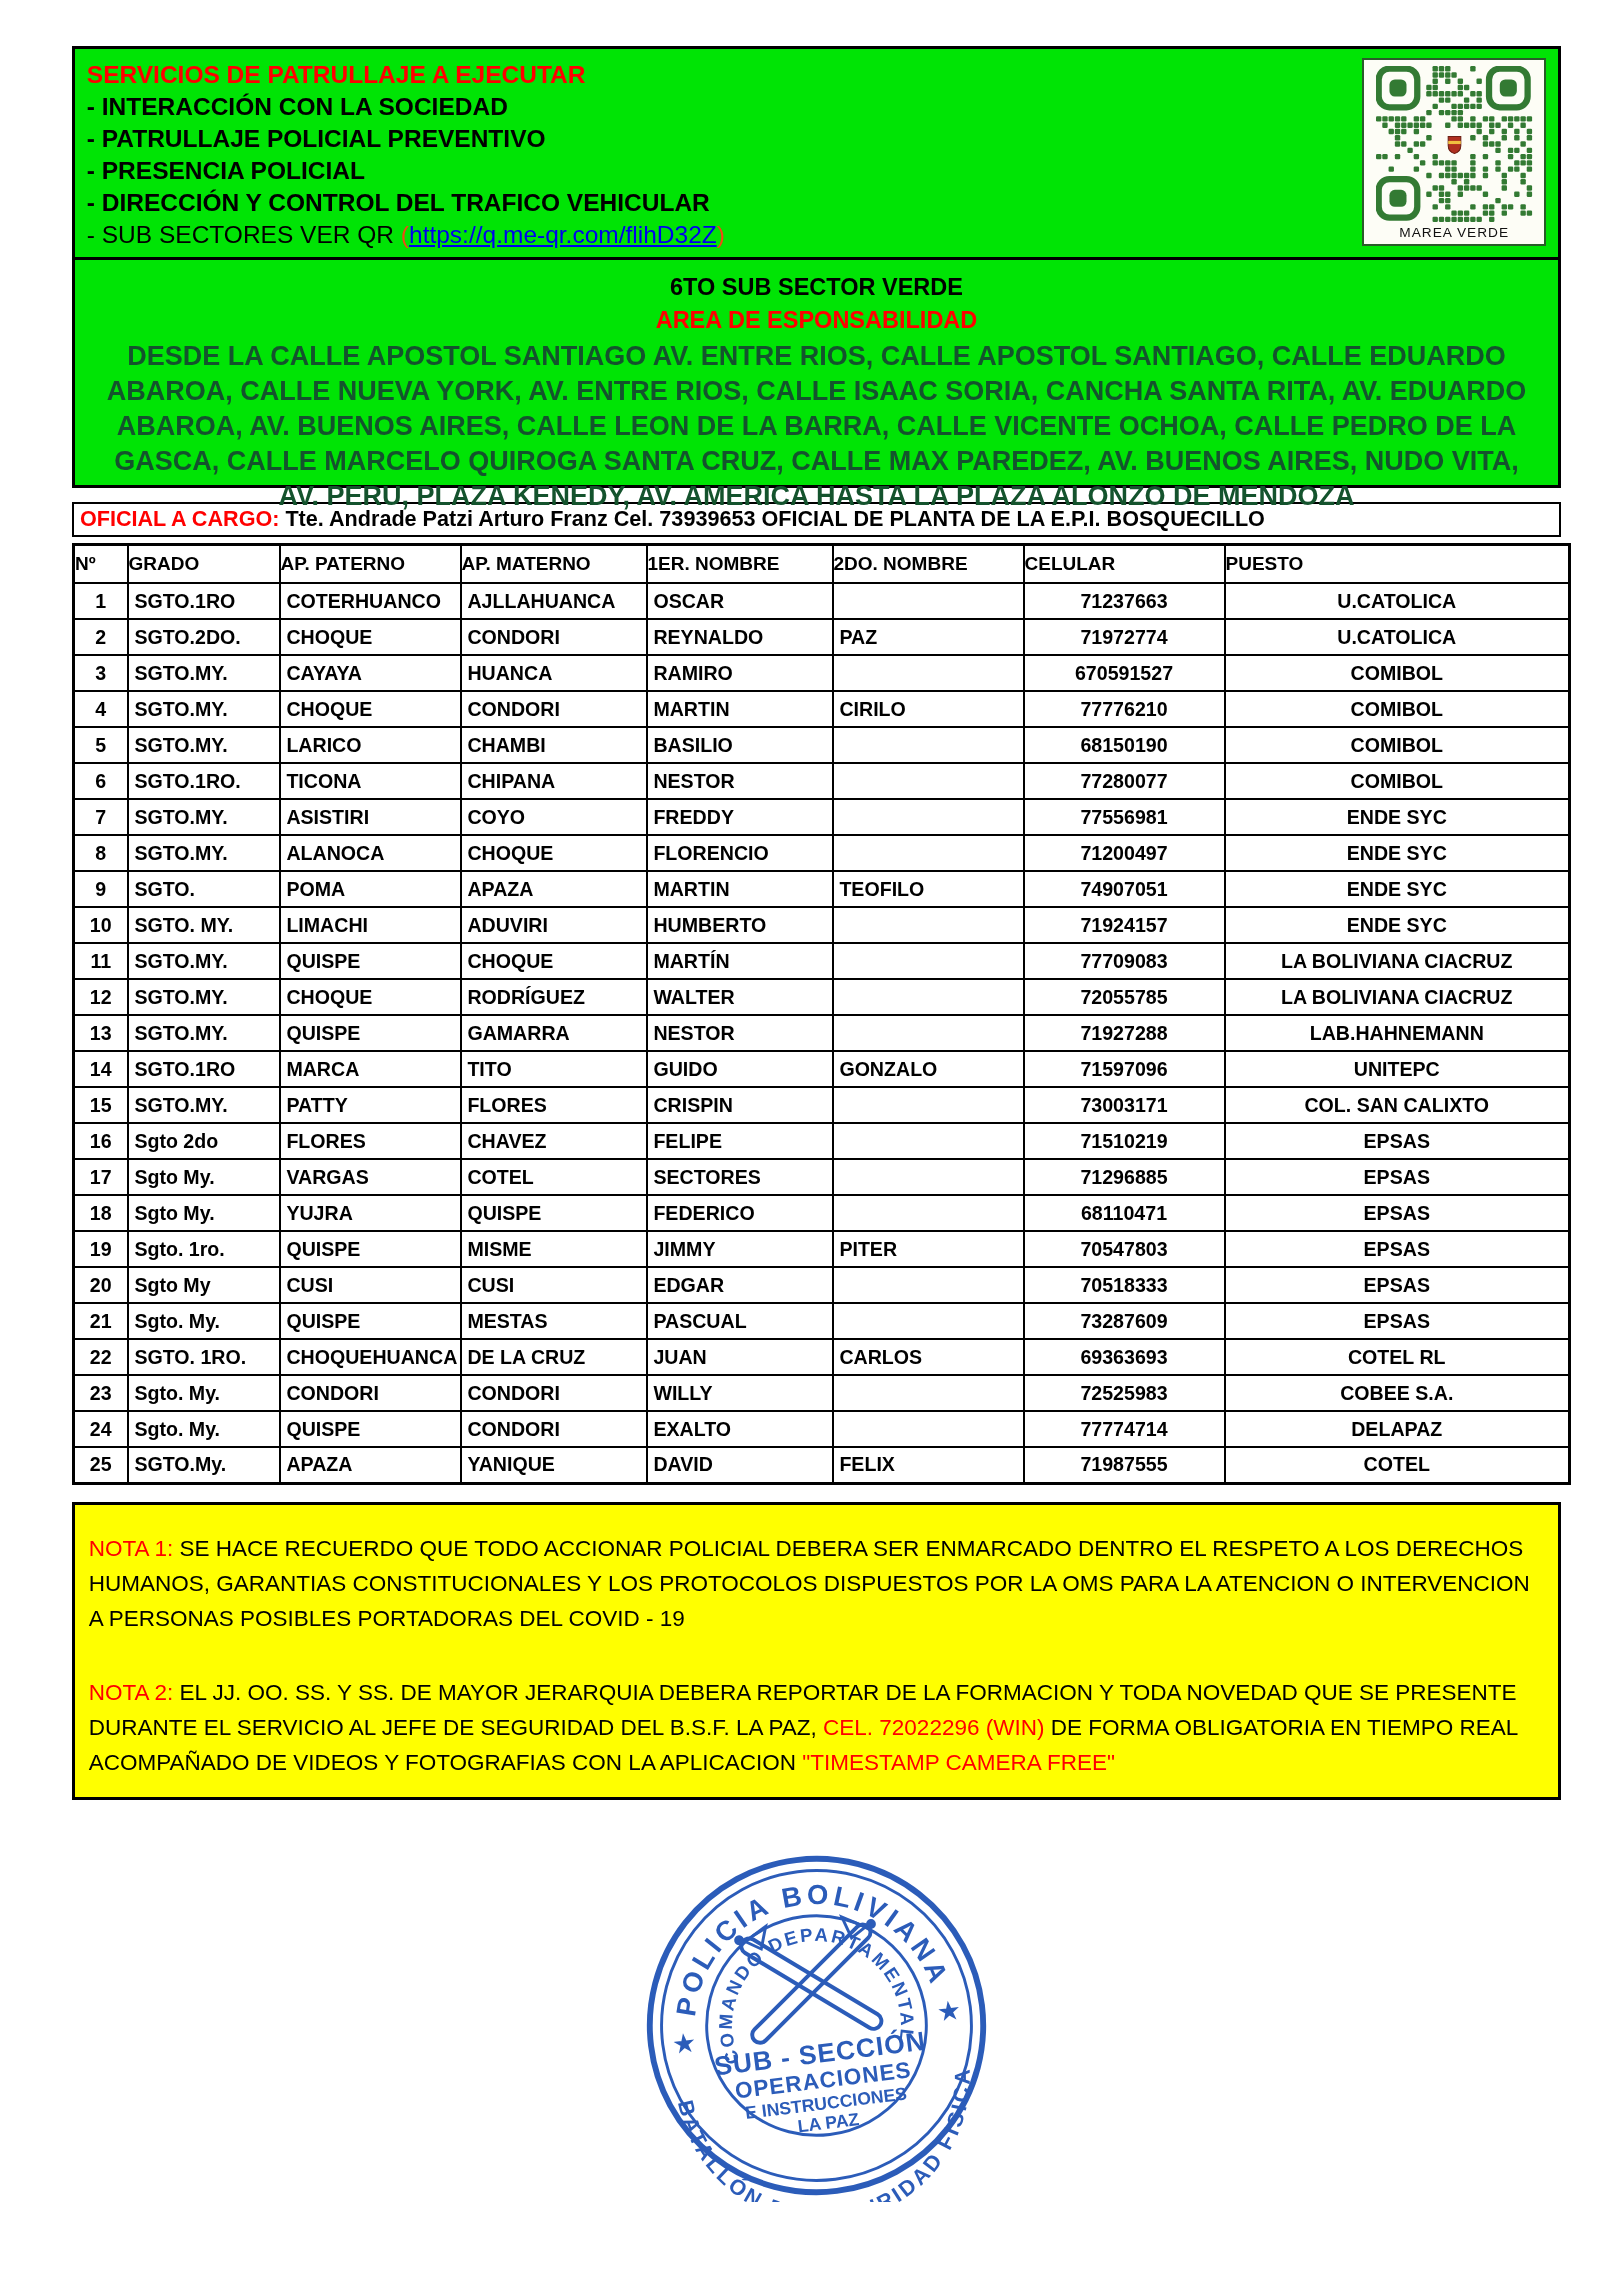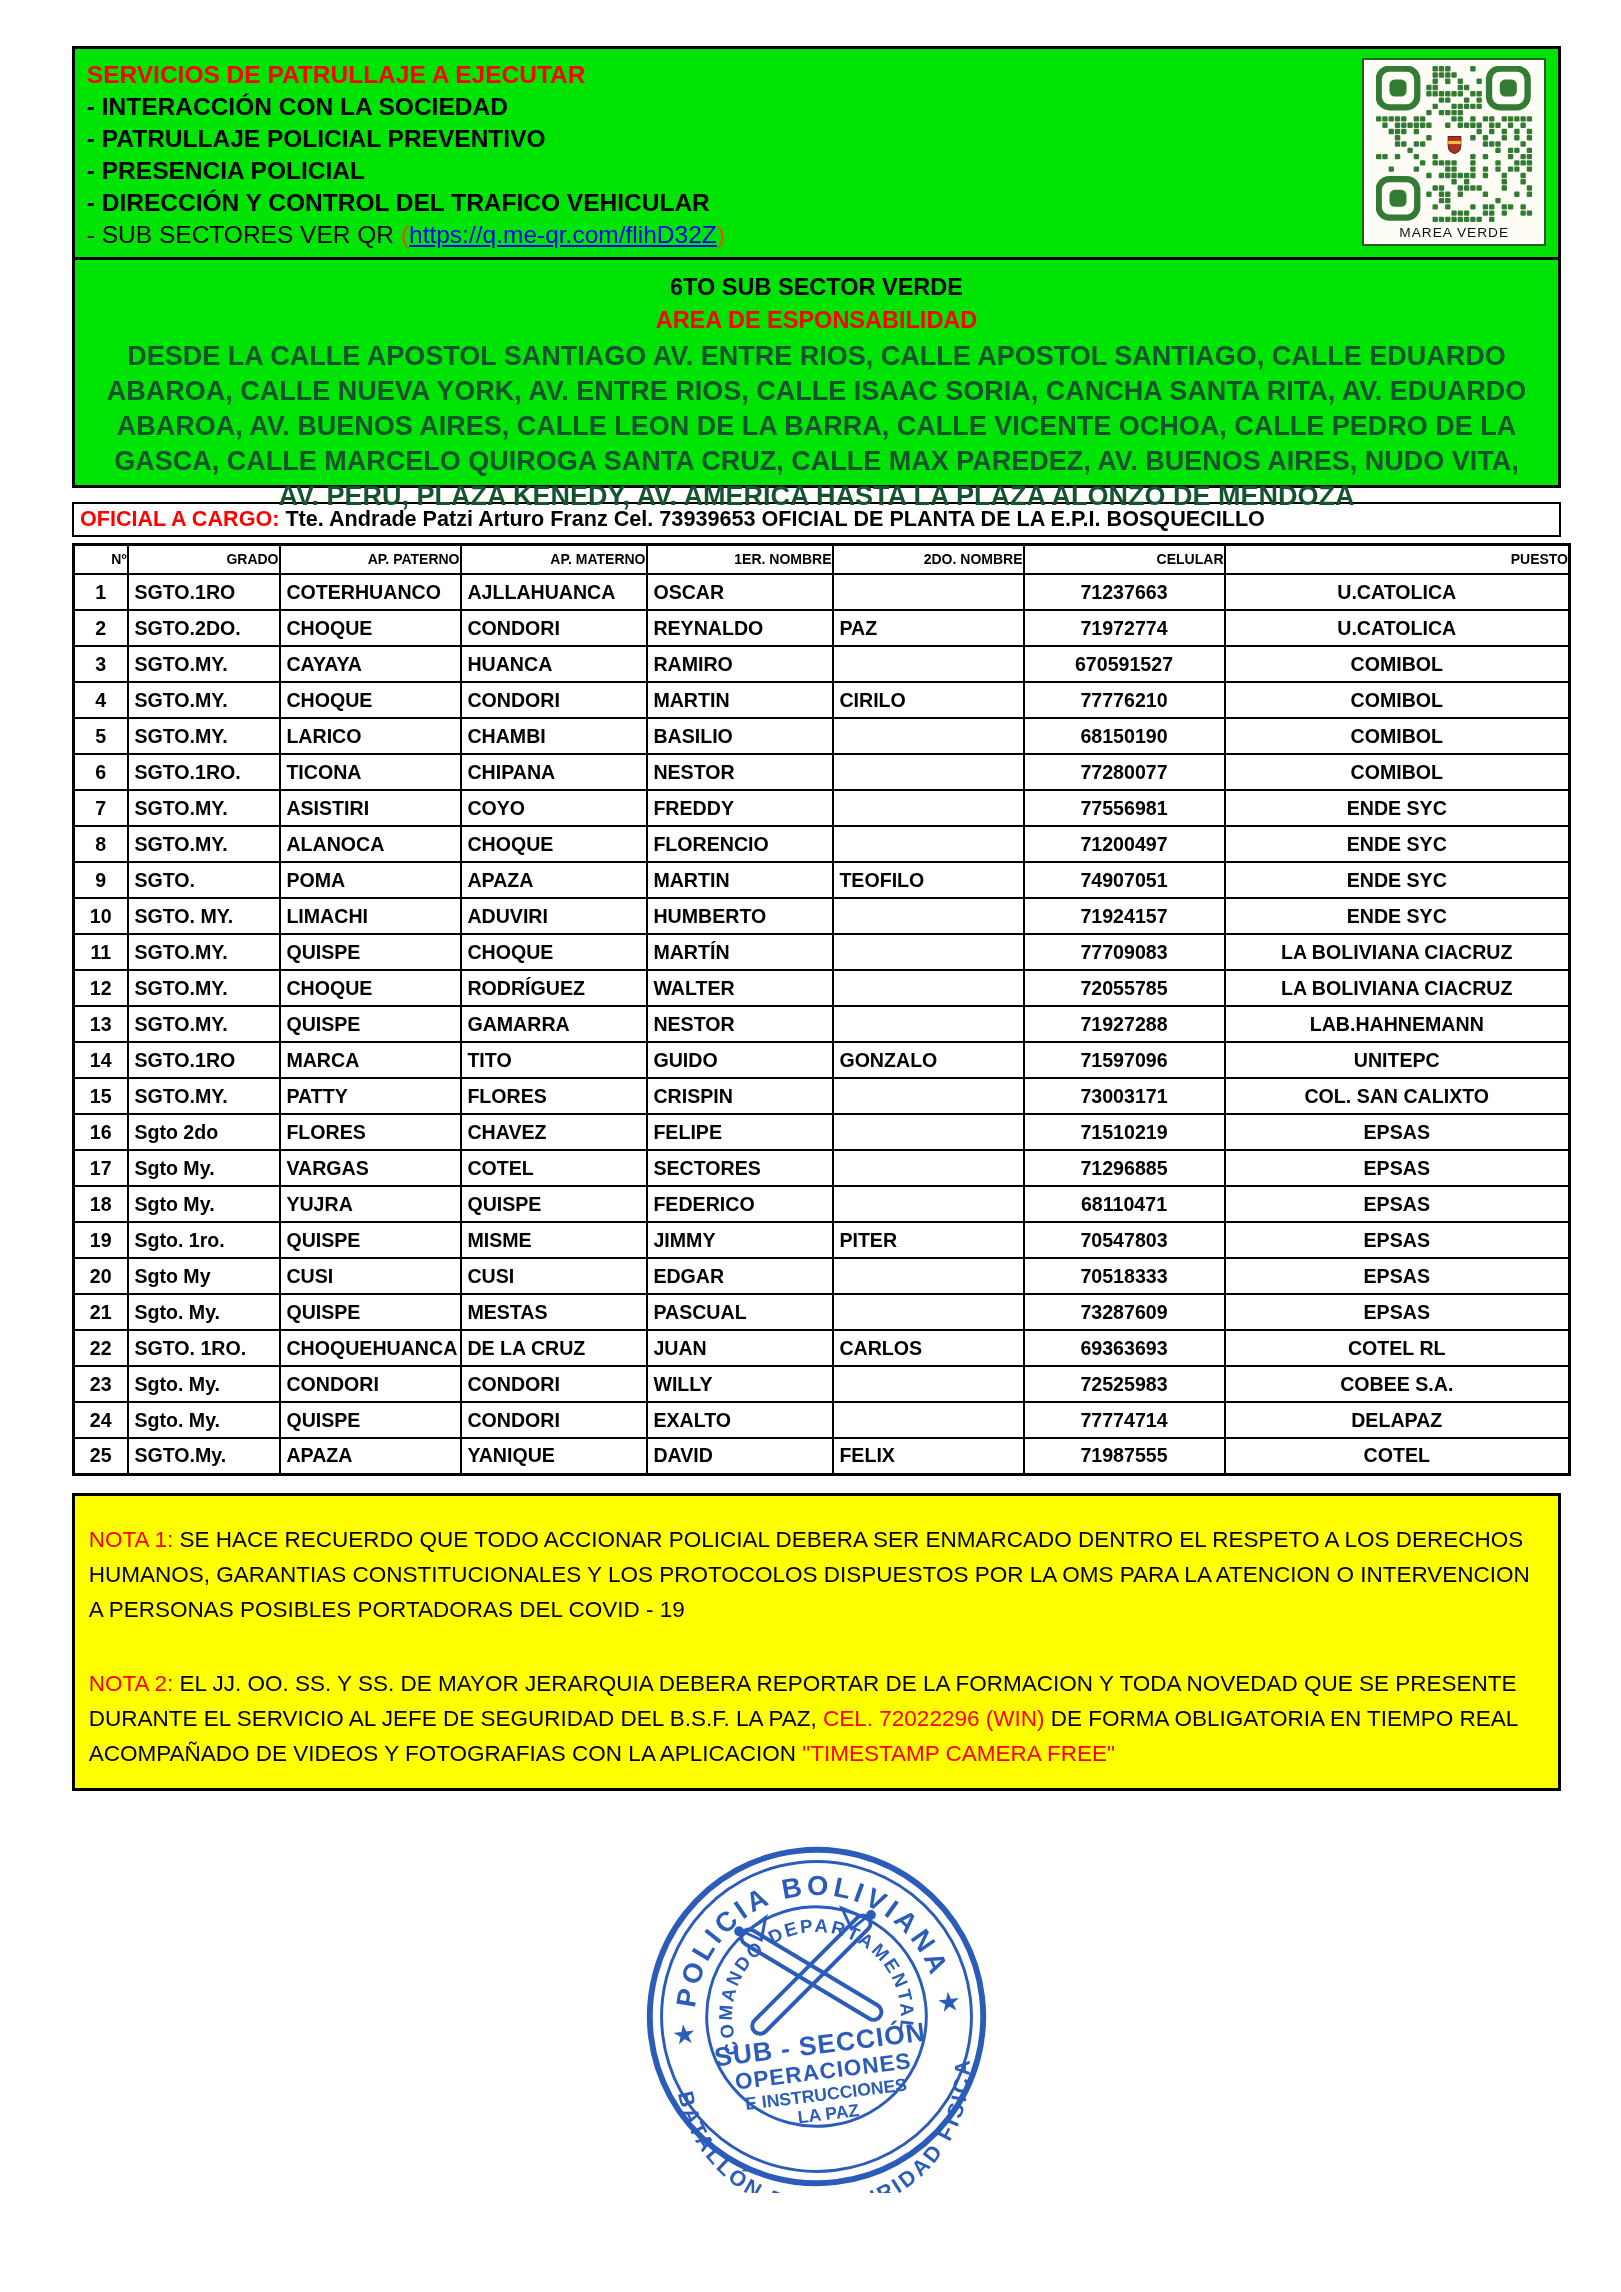--- a/index.html
+++ b/index.html
@@ -32,22 +32,22 @@
   .box2 .desc{font-size:27px;font-weight:bold;color:#14532d;line-height:35px;max-width:1441px;margin:2px auto 0;}
 
   
   .oficial{margin-top:13.7px;height:35px;border:2.9px solid var(--black);background:#fff;
     display:flex;align-items:center;padding-left:5.9px;font-size:21.6px;font-weight:bold;}
   .oficial .lab{color:var(--red);}
   .oficial .val{color:#000;white-space:pre;}
 
   
   table.officers{margin-top:5.9px;width:1497px;table-layout:fixed;border-collapse:collapse;border:3.9px solid var(--black);}
-  table.officers th{border:2px solid var(--black);border-bottom-width:2.9px;height:30px;
-    font-size:14px;font-weight:bold;text-align:right;background:#fff;}
+  table.officers th{border:2px solid var(--black);border-bottom-width:2.9px;height:39px;
+    font-size:19px;font-weight:bold;text-align:left;background:#fff;}
   table.officers td{border:2px solid var(--black);border-top-width:2.9px;height:36px;
     font-size:19.6px;font-weight:bold;background:#fff;overflow:hidden;white-space:nowrap;}
   table.officers td.c0{text-align:center;}
   table.officers td.c1,table.officers td.c2,table.officers td.c3,table.officers td.c4,table.officers td.c5{padding-left:5.9px;text-align:left;}
   table.officers td.c6,table.officers td.c7{text-align:center;font-weight:bold;}
   col.w0{width:54px;}col.w1{width:152px;}col.w2{width:181px;}col.w3{width:186px;}
   col.w4{width:186px;}col.w5{width:191px;}col.w6{width:201px;}col.w7{width:345px;}
 
   
   .notes{margin-top:17.6px;min-height:245px;background:var(--yellow);border:3.9px solid var(--black);

